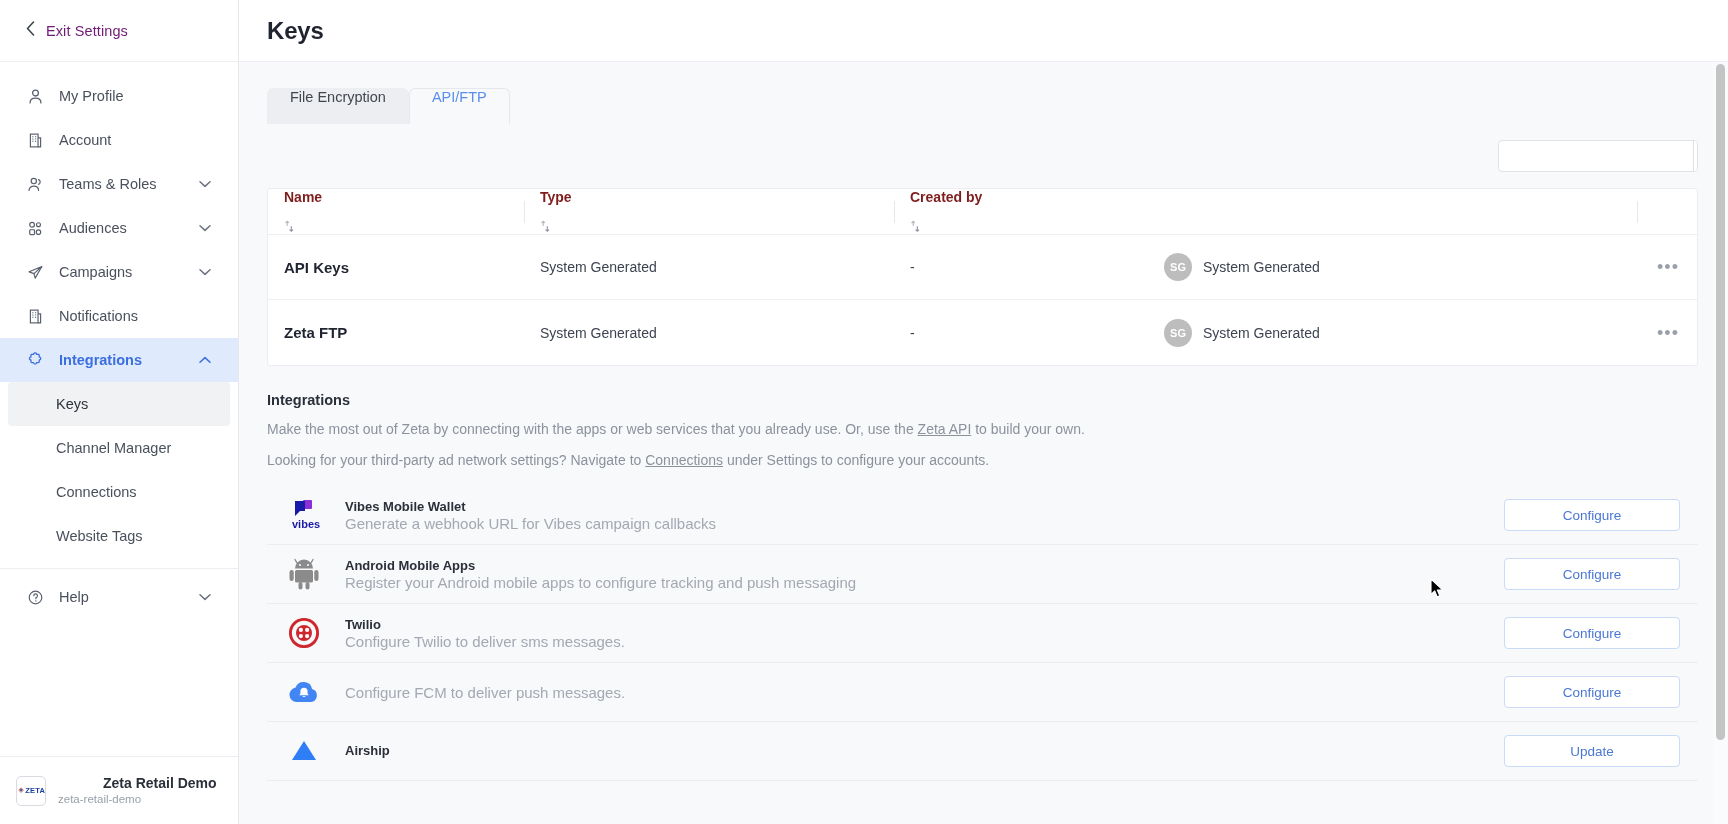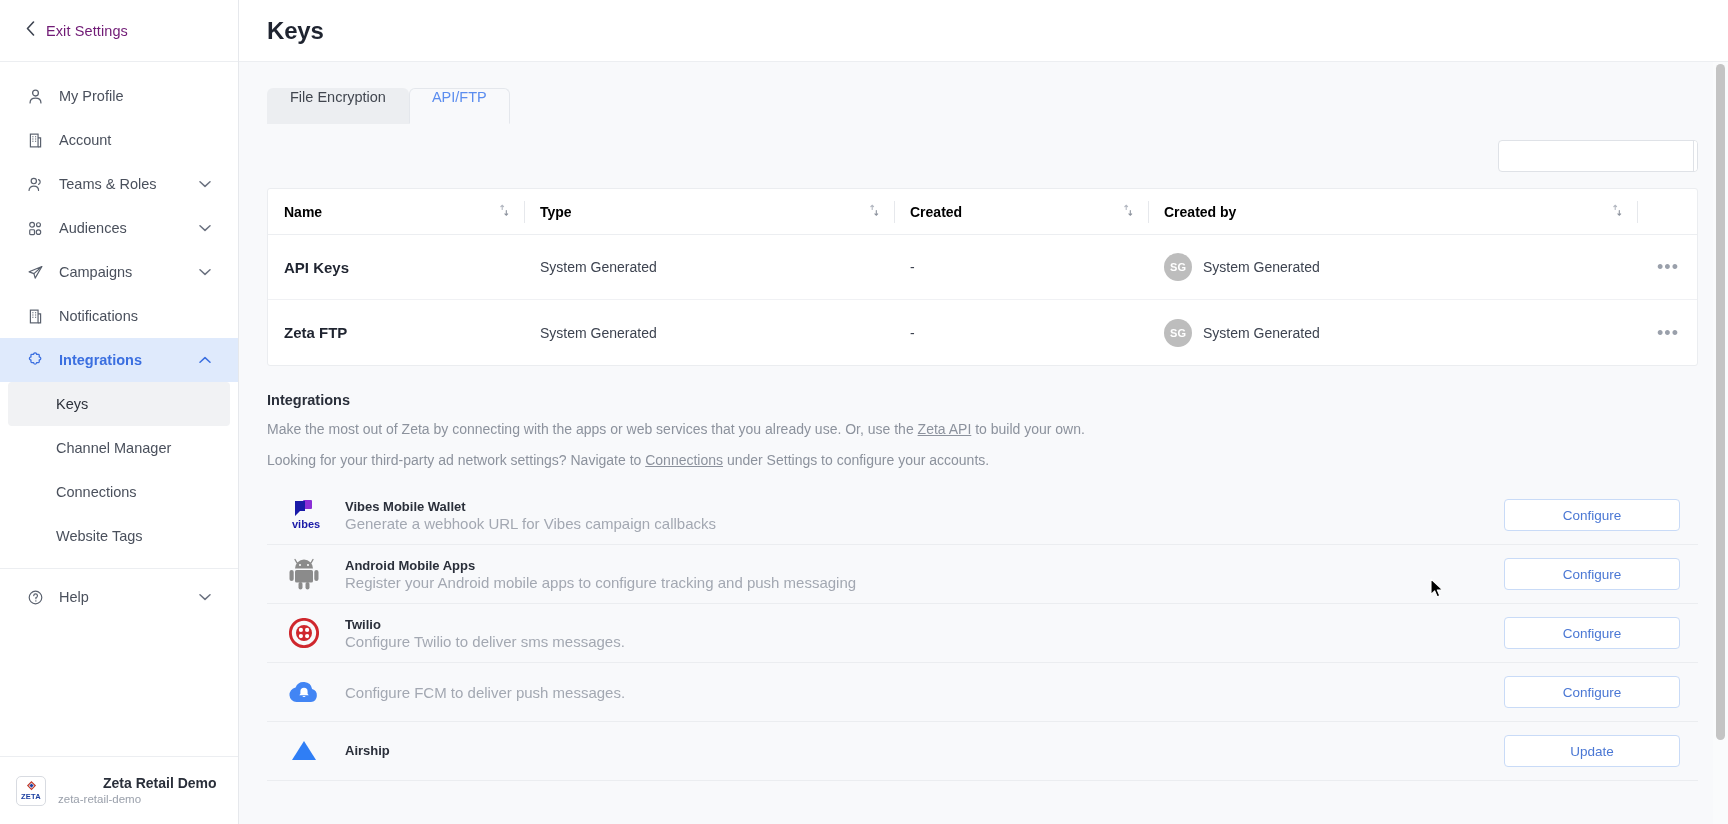--- a/index.html
+++ b/index.html
@@ -59,21 +59,21 @@
 
   .acct-card {
     border-top: 1px solid #eceef1;
     height: 68px; flex: 0 0 68px;
     display: flex; align-items: center; gap: 12px;
     padding-left: 16px;
   }
   .acct-logo {
     width: 30px; height: 30px; flex: 0 0 30px;
     border: 1px solid #d8dbe1; border-radius: 5px;
-    background: #fff; display: flex; flex-direction: column;
+    background: #fff; display: flex; flex-direction: row;
     align-items: center; justify-content: center; gap: 0px;
   }
   .acct-logo .zeta-txt { font-size: 7.5px; font-weight: 700; color: #1b3fa0; letter-spacing: .2px; line-height: 8px; }
   .acct-name { font-size: 14px; font-weight: 700; color: #2a2f3a; line-height: 17px; margin-left: 45px; }
   .acct-sub { font-size: 11.5px; color: #9aa0ab; line-height: 15px; }
 
   
   #main { flex: 1 1 auto; height: 824px; background: #f8f9fb; position: relative; overflow: hidden; }
 
   .page-header {
@@ -122,23 +122,23 @@
   
   .table-card {
     margin: 14px 30px 0 28px;
     background: #fff;
     border: 1px solid #ebedf0;
     border-radius: 3px;
     overflow: hidden;
   }
   .thead { display: flex; height: 46px; align-items: center; border-bottom: 1px solid #eceef1; }
   .th {
-    display: flex; align-items: center; justify-content: space-between;
-    font-size: 14px; font-weight: 700; color: #000000;
-    padding: 0 14px 0 16px; height: 46px; position: relative;
+    display: flex; justify-content: space-between;
+    font-size: 14px; font-weight: 700; color: #7f1d1d;
+    padding: 0 14px 0 16px; height: 46px; position: relative; flex-direction: column;
   }
   .th + .th::before {
     content: ""; position: absolute; left: 0; top: 12px; bottom: 12px;
     width: 1px; background: #e6e8ec;
   }
   .th.c-name { width: 256px; flex: 0 0 256px; }
   .th.c-type { width: 370px; flex: 0 0 370px; }
   .th.c-created { width: 254px; flex: 0 0 254px; }
   .th.c-by { flex: 1 1 auto; }
   .sort-ico { color: #9aa0ab; font-size: 11px; line-height: 1; letter-spacing: -1px; }
@@ -396,29 +396,20 @@
         </div>
         <div class="th c-type">
           <span>Type</span>
           <span class="sort-ico">
             <svg width="11" height="13" viewBox="0 0 11 13">
                 <path d="M3.2 5.4 L3.2 1.3 M1.8 2.7 L3.2 1.2 L4.6 2.7" fill="none" stroke="#b2b7c0" stroke-width="1.1" stroke-linecap="round"></path>
                 <path d="M7.3 6.6 L7.3 11.2 M5.9 9.8 L7.3 11.3 L8.7 9.8" fill="none" stroke="#8d939e" stroke-width="1.1" stroke-linecap="round"></path>
               </svg>
           </span>
         </div>
-        <div class="th c-created">
-          <span>Created</span>
-          <span class="sort-ico">
-            <svg width="11" height="13" viewBox="0 0 11 13">
-                <path d="M3.2 5.4 L3.2 1.3 M1.8 2.7 L3.2 1.2 L4.6 2.7" fill="none" stroke="#b2b7c0" stroke-width="1.1" stroke-linecap="round"></path>
-                <path d="M7.3 6.6 L7.3 11.2 M5.9 9.8 L7.3 11.3 L8.7 9.8" fill="none" stroke="#8d939e" stroke-width="1.1" stroke-linecap="round"></path>
-              </svg>
-          </span>
-        </div>
         <div class="th c-by">
           <span>Created by</span>
           <span class="sort-ico">
             <svg width="11" height="13" viewBox="0 0 11 13">
                 <path d="M3.2 5.4 L3.2 1.3 M1.8 2.7 L3.2 1.2 L4.6 2.7" fill="none" stroke="#b2b7c0" stroke-width="1.1" stroke-linecap="round"></path>
                 <path d="M7.3 6.6 L7.3 11.2 M5.9 9.8 L7.3 11.3 L8.7 9.8" fill="none" stroke="#8d939e" stroke-width="1.1" stroke-linecap="round"></path>
               </svg>
           </span>
         </div>
         <div class="th" style="width:60px;flex:0 0 60px;"></div>

